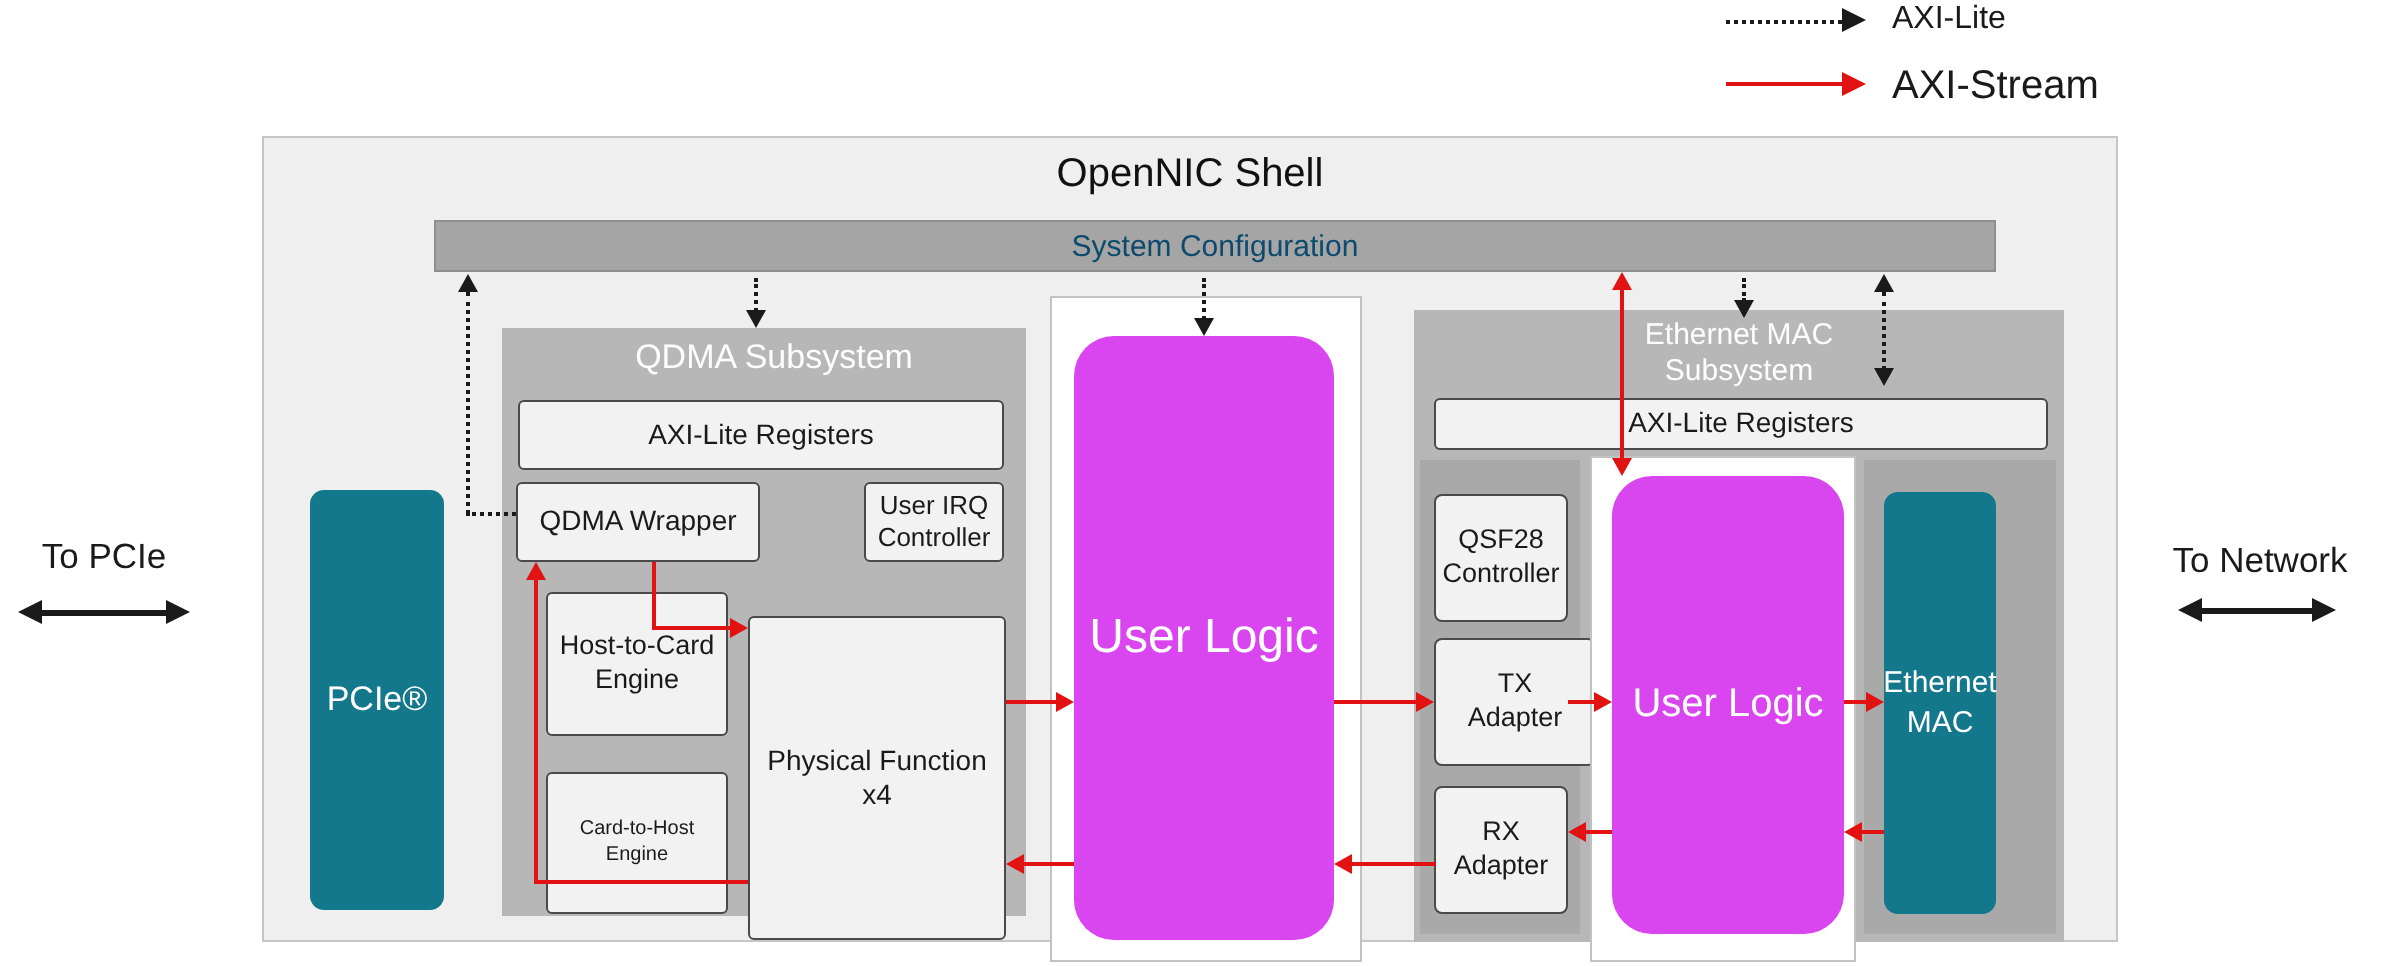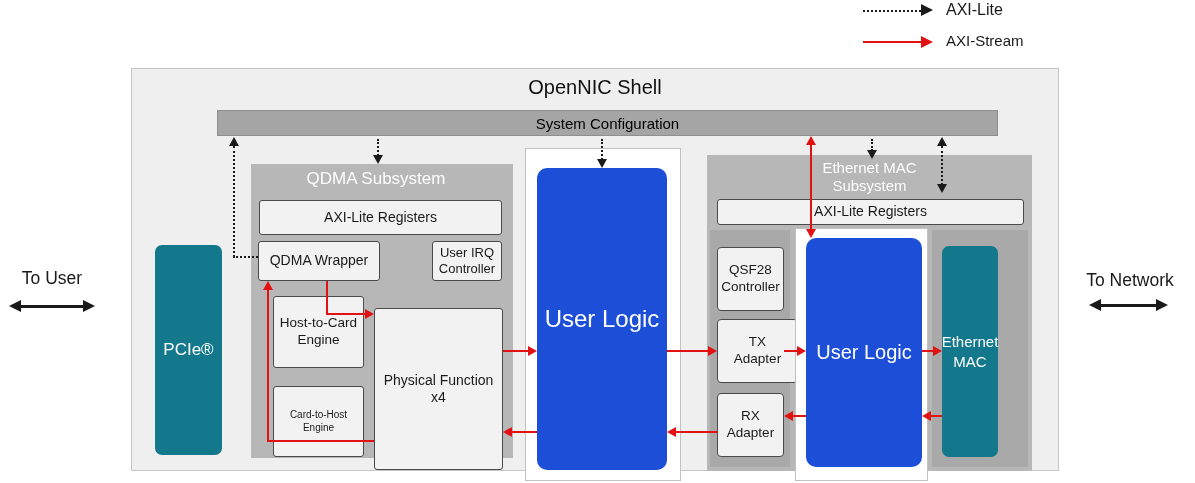--- a/index.html
+++ b/index.html
@@ -9,28 +9,28 @@
     background: #fff; overflow: hidden;
     font-family: "Liberation Sans", "DejaVu Sans", sans-serif;
     color: #1a1a1a;
   }
   .abs { position: absolute; }
   .ctr { display: flex; align-items: center; justify-content: center; text-align: center; }
   .pre { white-space: pre-line; }
 
   
   .shell { background:#efefef; border:1px solid #c6c6c6; }
-  .bar   { background:#a5a5a5; border:1px solid #8f8f8f; color:#000000; font-size:15px; }
+  .bar   { background:#a5a5a5; border:1px solid #8f8f8f; color:#0c4a6e; font-size:15px; }
   .subsys{ background:#b7b7b7; }
   .strip { background:#a9a9a9; }
   .wbox  { background:#ffffff; border:1px solid #c2c2c2; }
   .lbox  { background:#f2f2f2; border:1px solid #4a4a4a; border-radius:3px; font-size:14px; line-height:1.25; }
   .rounded { border-radius:4px; }
   .teal  { background:#14788c; color:#fff; border-radius:7px; }
-  .redblk{ background:#1d4ed8; color:#fff; border-radius:10px; }
+  .redblk{ background:#d946ef; color:#fff; border-radius:20px; }
   .subtitle { color:#fdfdfd; text-align:center; }
 
   
   .rl { position:absolute; background:#e21212; }
   .bl { position:absolute; background:#1a1a1a; }
   .dh { position:absolute; height:0; border-top:2px dotted #1a1a1a; }
   .dv { position:absolute; width:0;  border-left:2px dotted #1a1a1a; }
 
   
   .tri { position:absolute; width:0; height:0; }
@@ -49,41 +49,41 @@
 <body>
 
 <div id="stage">
 
   <div class="dh" style="left:863px; top:10px; width:58px;"></div>
   <div class="tri r big" style="left:921px; top:4px;"></div>
   <div class="abs" style="left:946px; top:1px; font-size:16px;">AXI-Lite</div>
 
   <div class="rl" style="left:863px; top:41px; width:58px; height:2px;"></div>
   <div class="tri r big red" style="left:921px; top:36px;"></div>
-  <div class="abs" style="left:946px; top:32px; font-size:15px;">AXI-Stream</div>
+  <div class="abs" style="left:946px; top:32px; font-size:20px;">AXI-Stream</div>
 
-  <div class="abs ctr" style="left:0; top:268px; width:104px; font-size:17.5px;">To User</div>
+  <div class="abs ctr" style="left:0; top:268px; width:104px; font-size:17.5px;">To PCIe</div>
   <div class="bl" style="left:20px; top:305px; width:64px; height:3px;"></div>
   <div class="tri l big" style="left:9px; top:300px;"></div>
   <div class="tri r big" style="left:83px; top:300px;"></div>
 
   <div class="abs ctr" style="left:1075px; top:270px; width:110px; font-size:17.5px;">To Network</div>
   <div class="bl" style="left:1100px; top:304px; width:57px; height:3px;"></div>
   <div class="tri l big" style="left:1089px; top:299px;"></div>
   <div class="tri r big" style="left:1156px; top:299px;"></div>
 
   <div class="abs shell" style="left:131px; top:68px; width:928px; height:403px;"></div>
   <div class="abs" style="left:131px; top:76px; width:928px; text-align:center; font-size:20px; font-weight:500; color:#111;">OpenNIC Shell</div>
 
   <div class="abs bar ctr" style="left:217px; top:110px; width:781px; height:26px;">System Configuration</div>
 
   <div class="abs teal ctr" style="left:155px; top:245px; width:67px; height:210px; font-size:17px;">PCIe®</div>
 
   <div class="abs subsys" style="left:251px; top:164px; width:262px; height:294px;"></div>
-  <div class="abs subtitle" style="left:245px; top:169px; width:262px; font-size:17px;">QDMA Subsystem</div>
+  <div class="abs subtitle" style="left:256px; top:169px; width:262px; font-size:17px;">QDMA Subsystem</div>
   <div class="abs lbox ctr" style="left:259px; top:200px; width:243px; height:35px;">AXI-Lite Registers</div>
   <div class="abs lbox ctr" style="left:258px; top:241px; width:122px; height:40px;">QDMA Wrapper</div>
   <div class="abs lbox ctr pre" style="left:432px; top:241px; width:70px; height:40px; font-size:13px;">User IRQ
 Controller</div>
   <div class="abs lbox ctr pre" style="left:273px; top:296px; width:91px; height:72px; font-size:13.5px;">Host-to-Card
 Engine</div>
   <div class="abs lbox ctr pre" style="left:273px; top:386px; width:91px; height:71px; font-size:10px;">Card-to-Host
 Engine</div>
   <div class="abs lbox ctr pre" style="left:374px; top:296px; width:129px; height:162px;margin-top:12px;">Physical Function
 x4</div>

